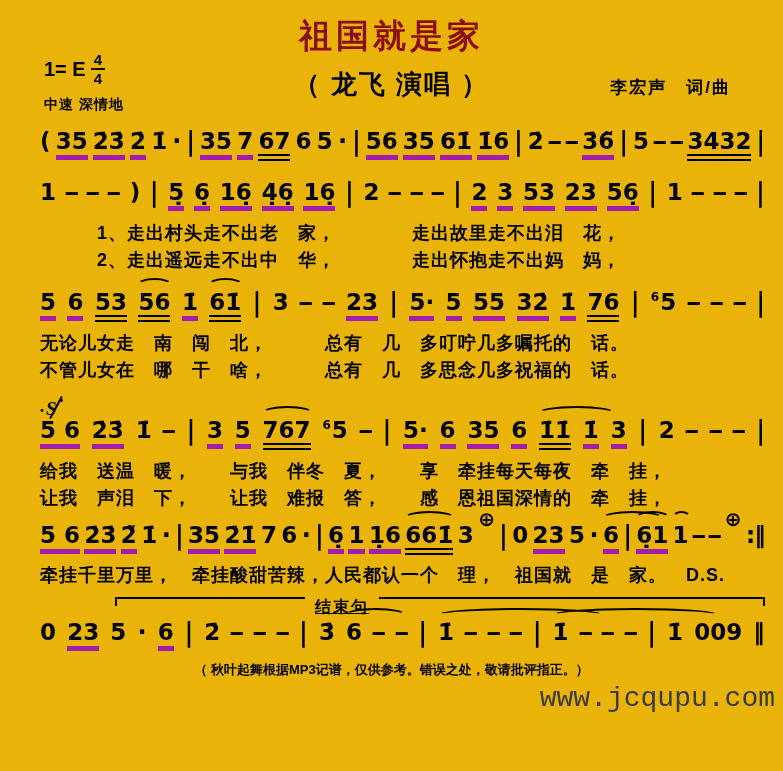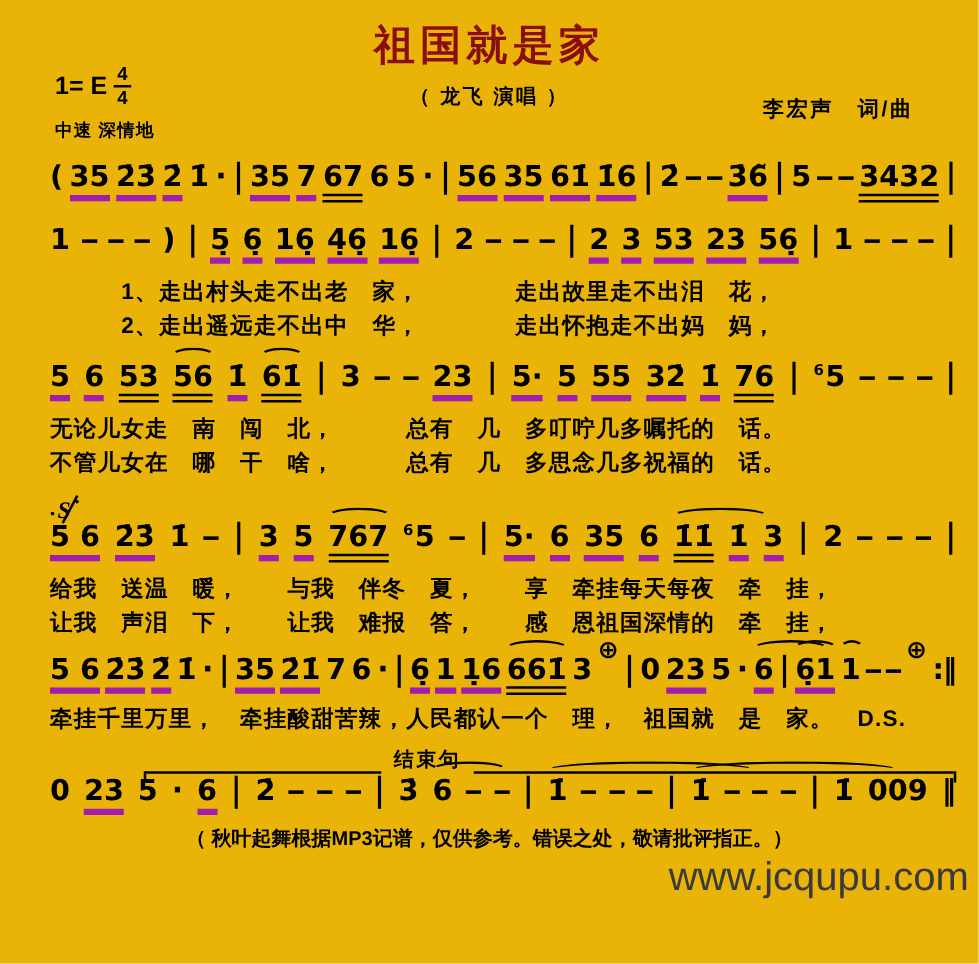--- a/index.html
+++ b/index.html
@@ -1,21 +1,21 @@
 <!DOCTYPE html>
 <html><head>
 <meta charset="utf-8">
 <style>
   html,body{margin:0;padding:0;background:#fff;}
   .page{position:relative;width:783px;height:771px;background:#eab308;overflow:hidden;
         font-family:"Liberation Sans",sans-serif;color:#000;}
   
   .header{position:relative;height:128px;}
   .title{margin:0;padding-top:14px;text-align:center;font-size:33px;font-weight:bold;letter-spacing:4px;}
-  .subtitle{text-align:center;font-size:16px;font-weight:bold;margin-top:8px;letter-spacing:2px;}
+  .subtitle{text-align:center;font-size:26px;font-weight:bold;margin-top:8px;letter-spacing:2px;}
   .keyblock{position:absolute;left:44px;top:52px;font-weight:bold;}
   .keysig{font-size:20px;display:inline-block;vertical-align:middle;}
   .ts{display:inline-flex;flex-direction:column;align-items:center;line-height:1;font-size:15px;
       font-weight:bold;vertical-align:middle;margin-left:5px;}
   .ts-top{border-bottom:2px solid #000;padding:0 3px 1px;}
   .ts-bot{padding-top:1px;}
   .tempo{font-size:14px;font-weight:bold;margin-top:10px;letter-spacing:1px;}
   .credit{position:absolute;right:52px;top:76px;font-size:17px;font-weight:bold;letter-spacing:2px;}
   
   .system{position:relative;padding:0 18px 0 40px;}
@@ -38,32 +38,32 @@
   
   .s0{margin-bottom:12px;} .s1{margin-bottom:16px;} .s2{margin-bottom:16px;}
   .s3{padding-top:18px;margin-bottom:10px;} .s4{margin-bottom:8px;}
   
   .segno{position:absolute;top:-2px;left:46px;width:22px;height:22px;}
   .segno .s{font-family:"Liberation Serif",serif;font-style:italic;font-weight:bold;font-size:19px;position:relative;}
   .segno::before{content:"";position:absolute;left:9px;top:-3px;width:2px;height:25px;background:#000;transform:rotate(28deg);}
   .segno .s::before{content:"·";position:absolute;left:-7px;bottom:-3px;font-size:18px;font-style:normal;}
   .segno .s::after{content:"·";position:absolute;right:-8px;top:-7px;font-size:18px;font-style:normal;}
   
-  .ending-row{display:flex;align-items:flex-end;height:22px;margin-left:75px;}
+  .ending-row{display:flex;align-items:flex-start;height:22px;margin-left:75px;text-decoration:underline;}
   .ebar{border-top:2px solid #000;position:relative;height:0;}
   .ebar::before{content:"";position:absolute;top:0;width:2px;height:7px;background:#000;}
   .ebar.left{flex:0 0 190px;}
   .ebar.left::before{left:0;}
   .ebar.right{flex:1;}
   .ebar.right::before{right:0;}
   .ending-label{font-size:16px;font-weight:bold;padding:0 10px;letter-spacing:2px;}
   
-  .footnote{text-align:center;font-size:16px;font-weight:bold;height:20px;margin-top:2px;}
-  .website{text-align:right;font-size:32px;color:#3a3a3a;padding-right:8px;margin-top:2px;
-           font-family:Liberation Sans, sans-serif;}
+  .footnote{text-align:center;font-size:13px;font-weight:bold;height:20px;margin-top:2px;}
+  .website{text-align:right;font-size:28px;color:#3a3a3a;padding-right:8px;margin-top:2px;
+           font-family:Liberation Mono, monospace;}
 </style>
 </head>
 <body>
 
 <div class="page">
 
   <div class="header">
     <h1 class="title" style="color: rgb(139, 14, 14);">祖国就是家</h1>
     <div class="subtitle">（ 龙飞 演唱 ）</div>
     <div class="keyblock">

